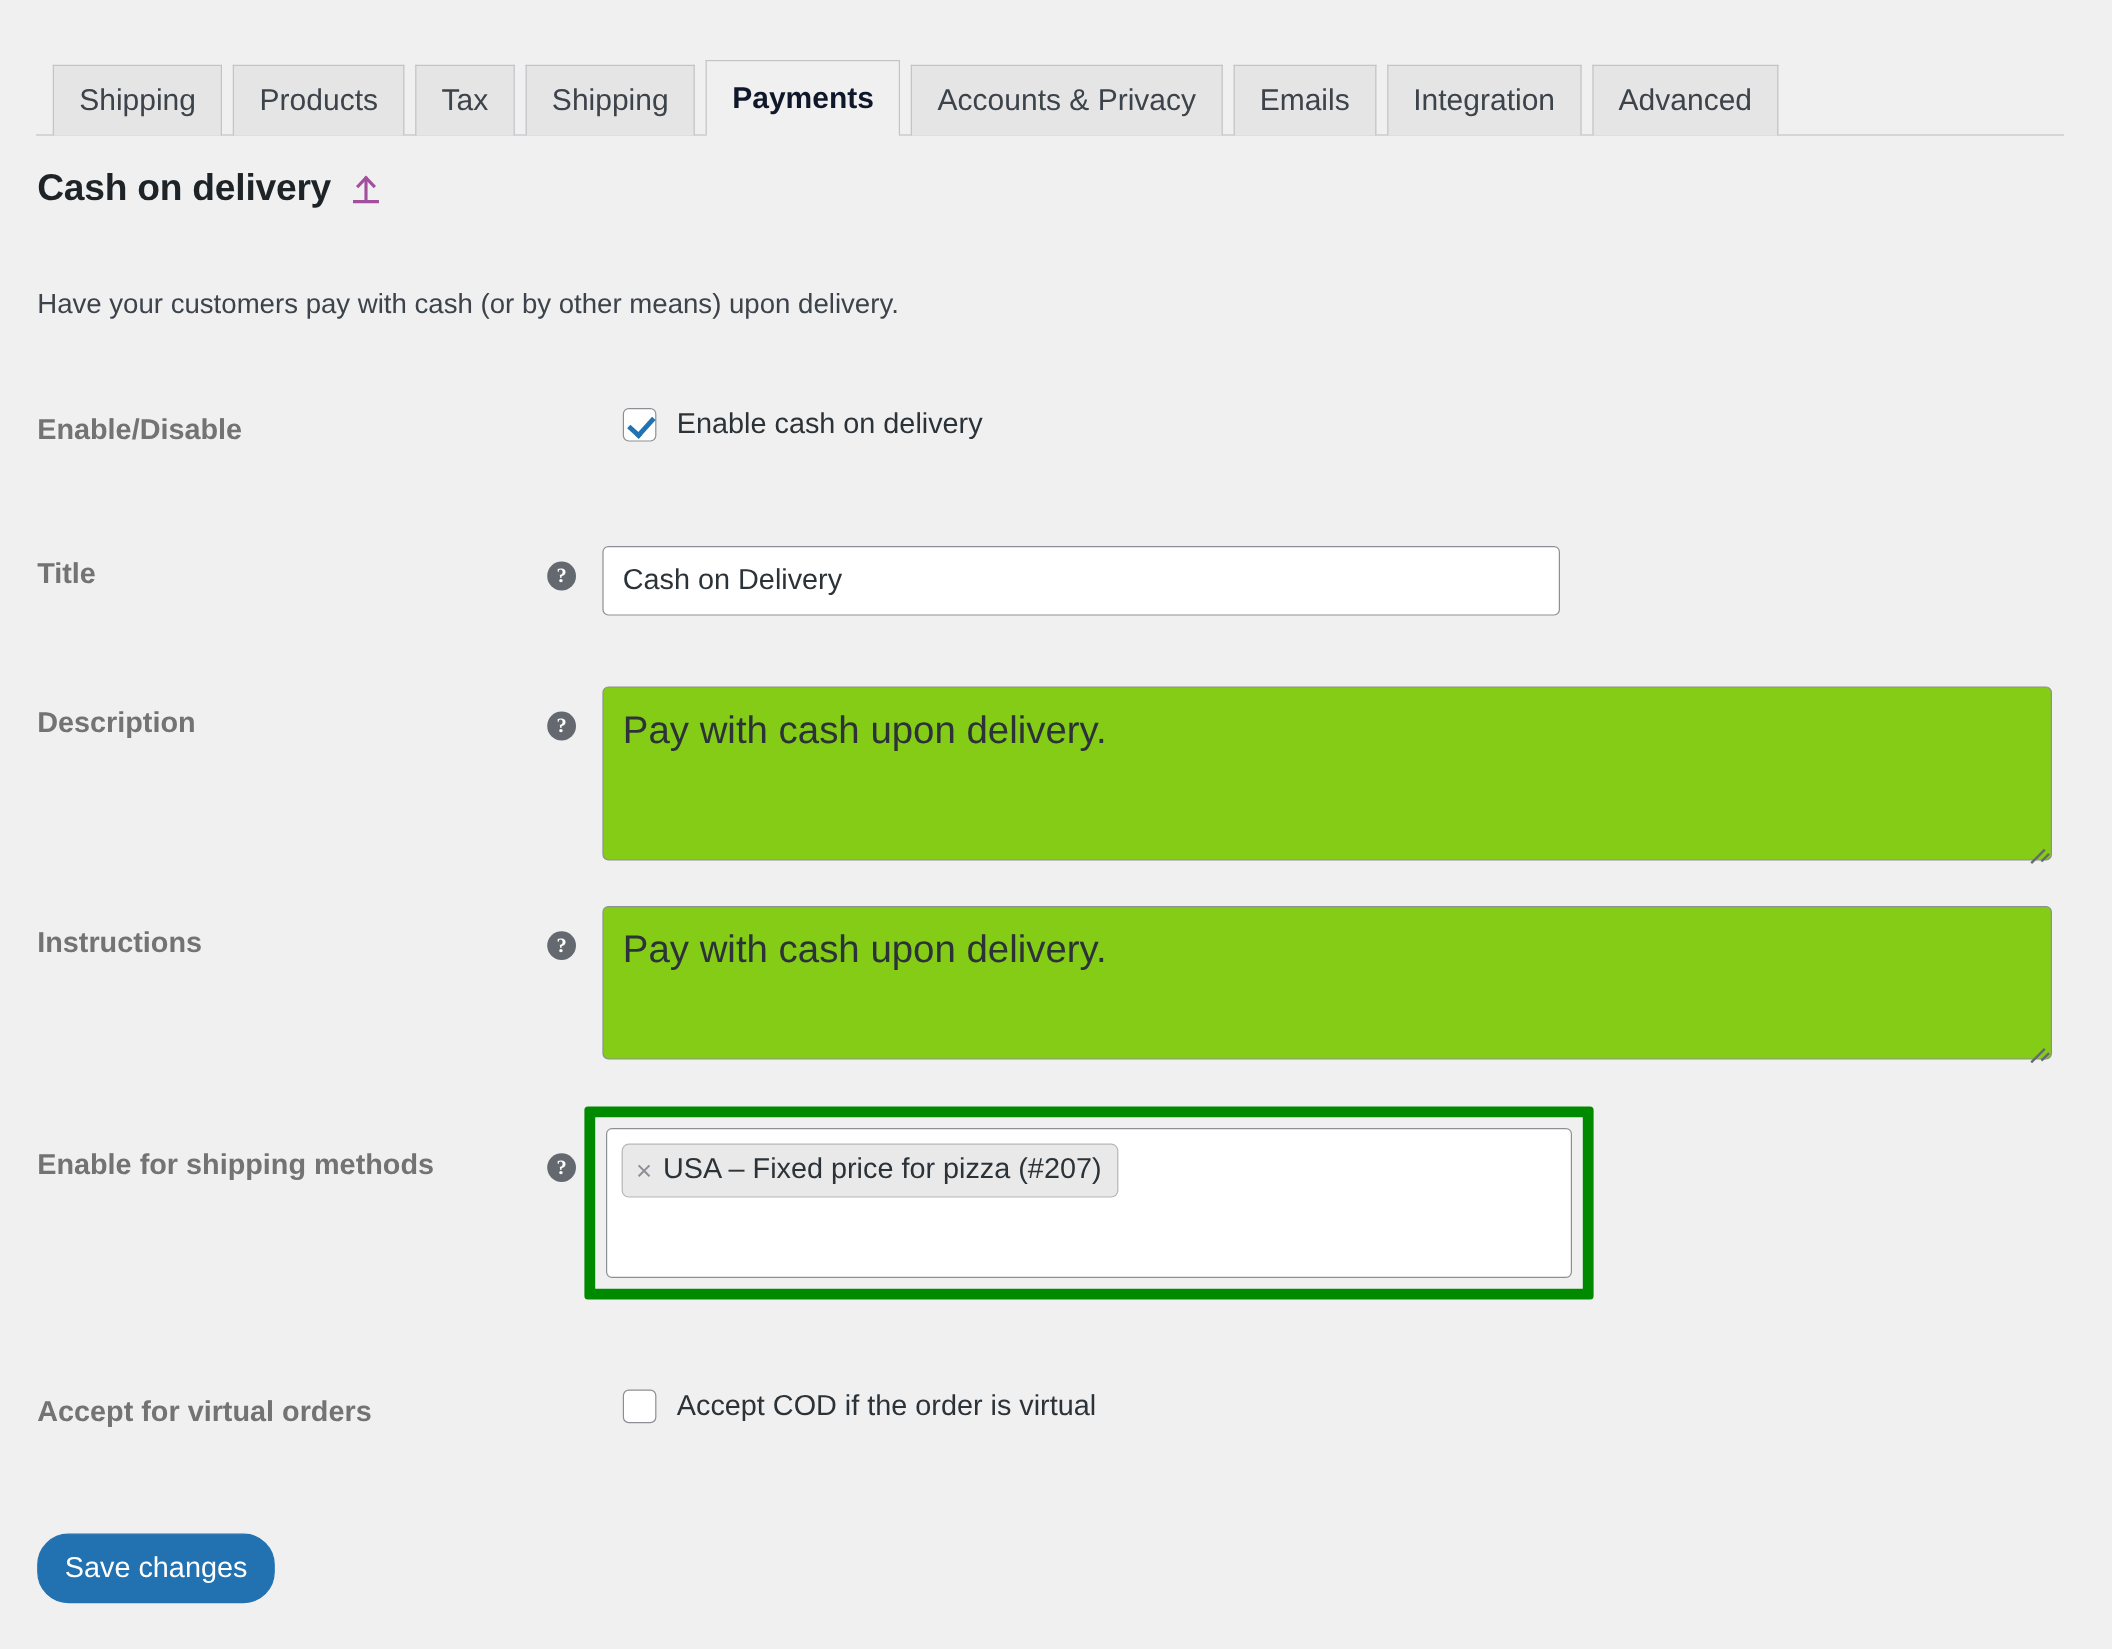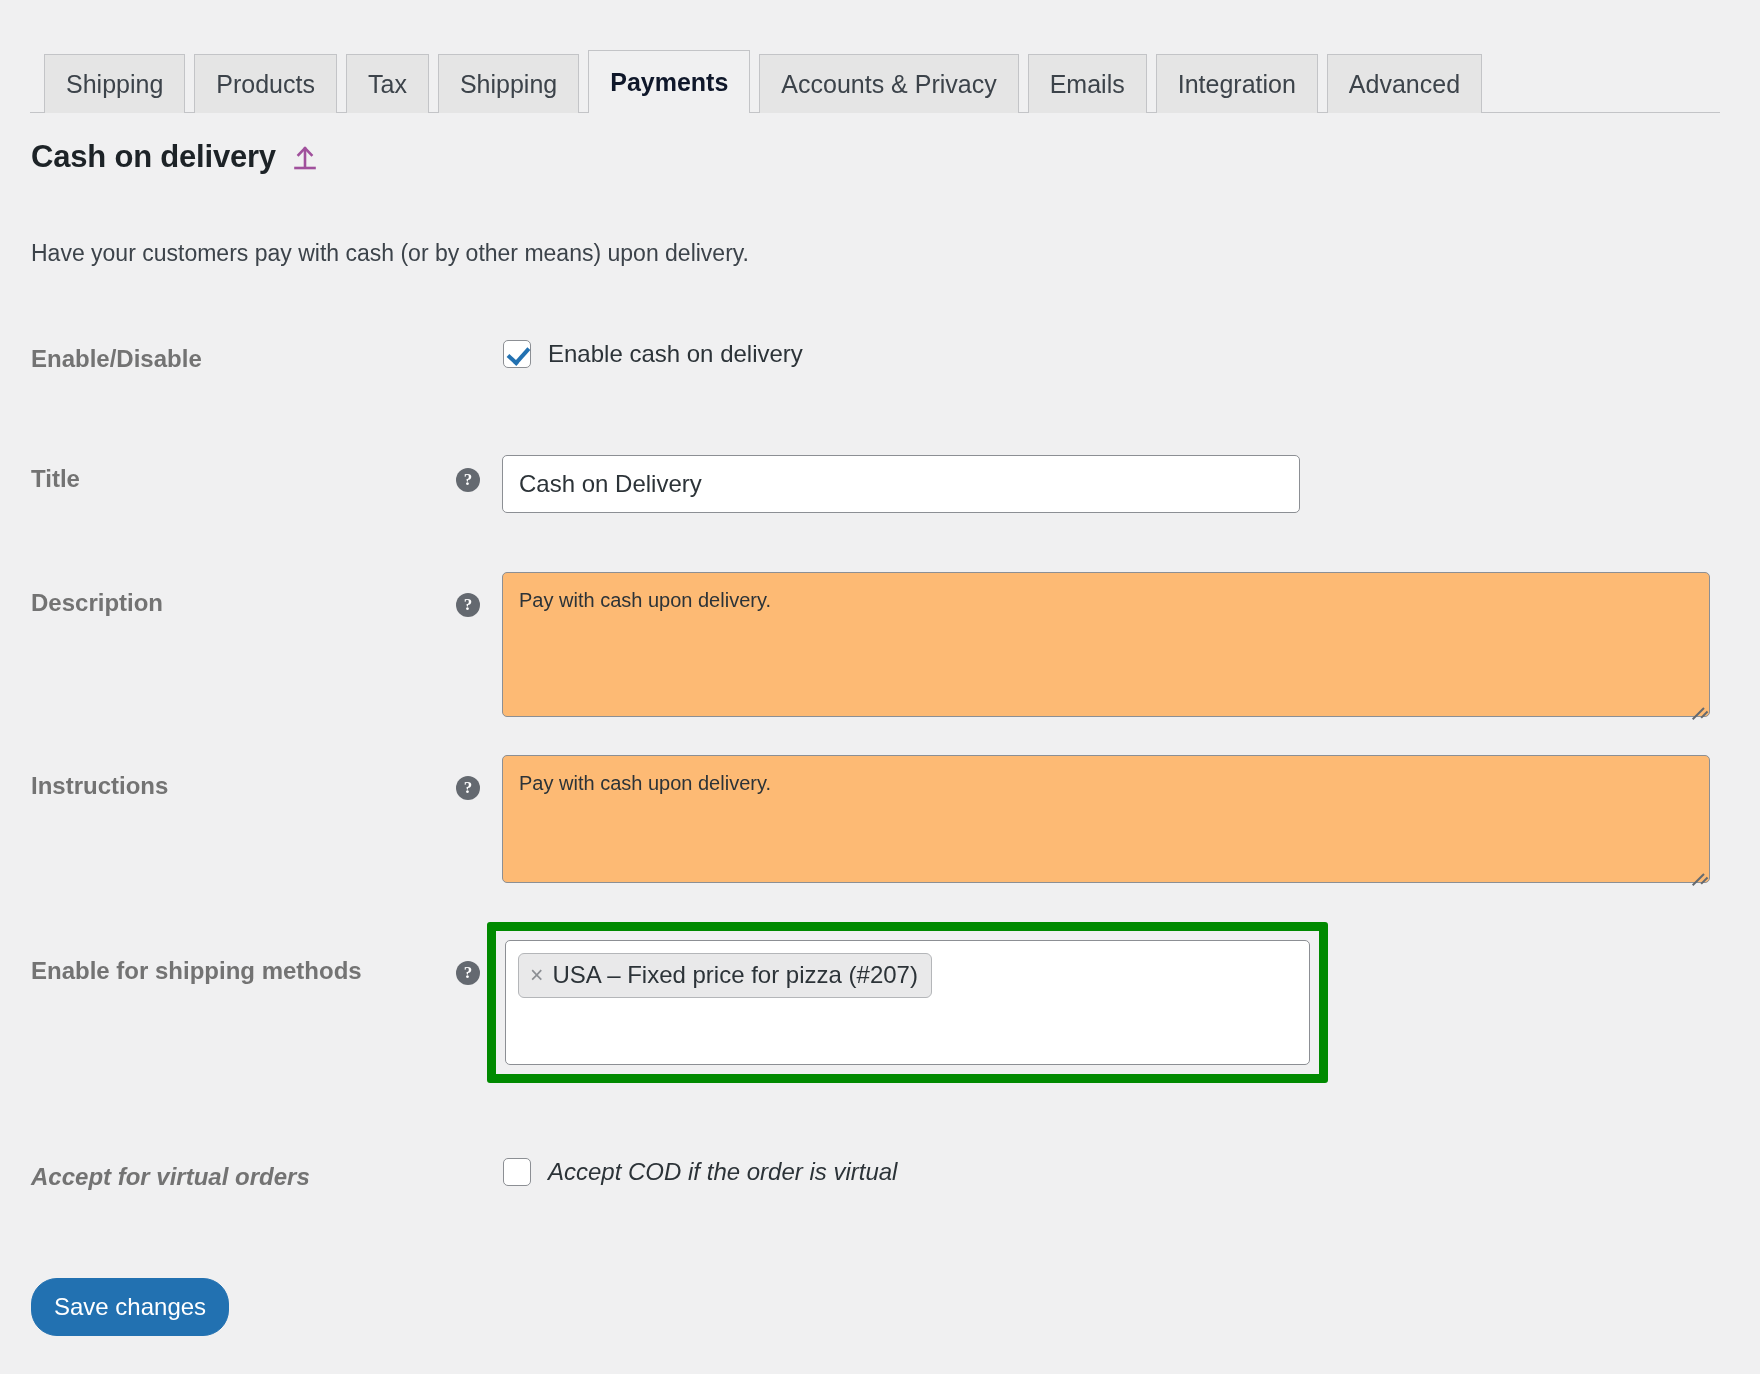--- a/index.html
+++ b/index.html
@@ -134,20 +134,21 @@
     cursor: help;
     user-select: none;
   }
 
   
   .cb-line {
     position: absolute;
     display: flex;
     align-items: flex-start;
     gap: 17px;
+    margin-left: 16px;
   }
   .cb {
     width: 28px;
     height: 28px;
     border: 1px solid #8c8f94;
     border-radius: 5px;
     background: #fff;
     position: relative;
     flex: none;
     cursor: pointer;
@@ -177,25 +178,25 @@
     border: 1px solid #8c8f94;
     border-radius: 5px;
     font-family: "Liberation Sans", sans-serif;
     font-size: 24px;
     color: #2c3338;
     padding: 0 16px;
     outline: none;
   }
   .ta {
     position: absolute;
-    background: #fdba74;
+    background: #84cc16;
     border: 1px solid #8c8f94;
     border-radius: 5px;
     font-family: "Liberation Sans", sans-serif;
-    font-size: 20px;
+    font-size: 32px;
     color: #2c3338;
     padding: 14px 16px;
     resize: none;
     outline: none;
     overflow: hidden;
     line-height: 1.35;
   }
   .resize-grip {
     position: absolute;
     width: 18px;
@@ -343,21 +344,21 @@
     <div class="hl-box" style="left:487px;top:-8px;width:841px;height:161px;"></div>
 
     <div class="multi" style="left:505px;top:10px;width:805px;height:125px;">
       <div class="token">
         <span class="token-x">×</span>
         <span>USA – Fixed price for pizza (#207)</span>
       </div>
     </div>
   </div>
 
-  <div class="row" style="top:1158px;height:60px;font-style:italic;">
+  <div class="row" style="top:1158px;height:60px;">
     <div class="row-label" style="top:5px;">Accept for virtual orders</div>
     <div class="cb-line" style="left:503px;top:0px;">
       <div class="cb"></div>
       <div class="cb-label">Accept COD if the order is virtual</div>
     </div>
   </div>
 
   <button class="btn-primary" style="left:31px;top:1278px;border-radius:26px;">Save changes</button>
 
 </div>

